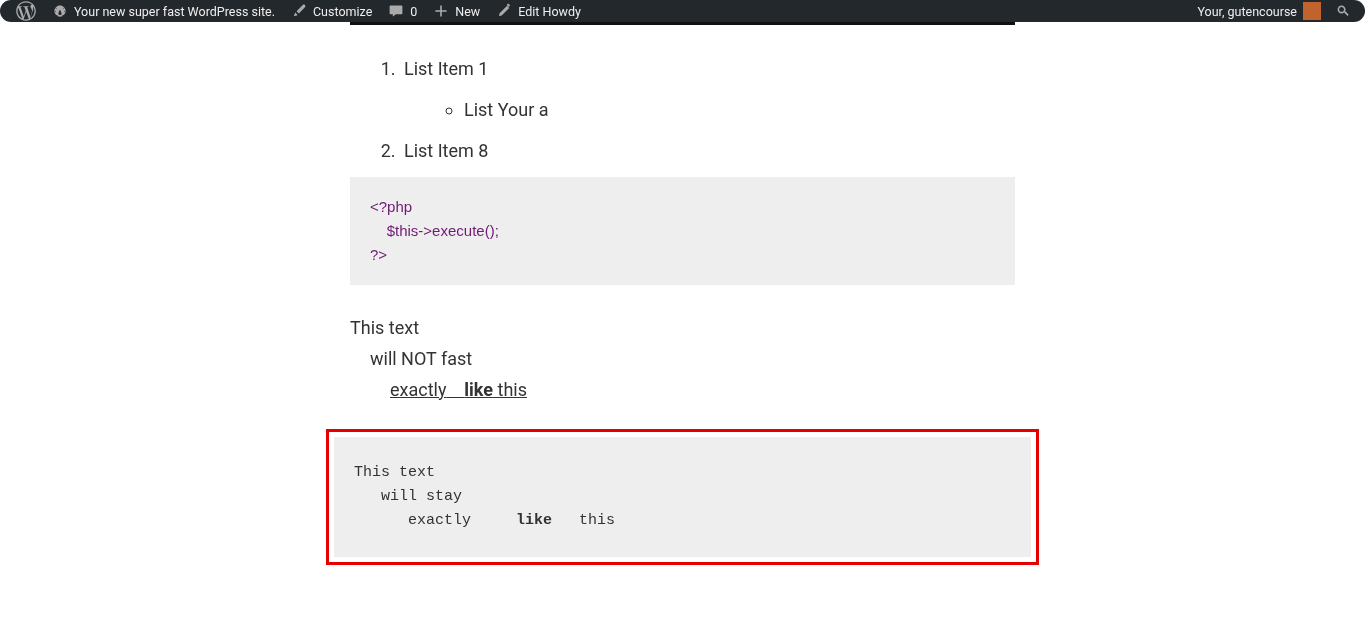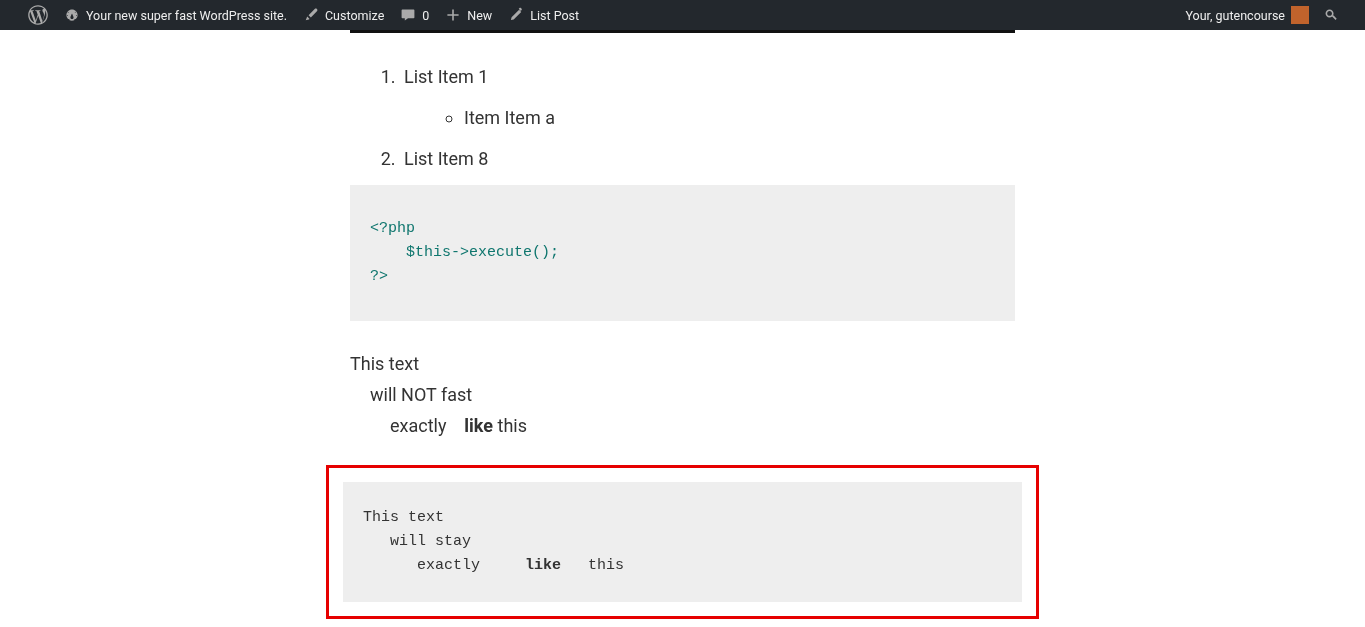--- a/index.html
+++ b/index.html
@@ -5,27 +5,28 @@
     * { box-sizing: border-box; margin: 0; padding: 0; }
     html, body { height: 100%; }
     body {
       font-family: -apple-system, BlinkMacSystemFont, "Segoe UI", Roboto, Helvetica, Arial, sans-serif;
       background: #fff;
       overflow: hidden;
     }
 
     
     .admin-bar {
-      height: 30px;
+      height: 22px;
       background: #23282d;
       color: #ccc;
       display: flex;
       align-items: center;
       font-size: 12.5px;
-      padding: 0 20px;
+      padding: 0 8px;
+      border-radius: 12px;
     }
     .admin-bar .ab-item {
       display: flex;
       align-items: center;
       gap: 6px;
       padding: 0 8px;
       height: 30px;
       cursor: pointer;
       color: #eee;
     }
@@ -75,39 +76,39 @@
       margin-bottom: 12px;
     }
     ul.sub-list {
       list-style-type: circle;
       padding-left: 60px;
       margin-top: 12px;
     }
 
     pre.code-block {
       background: #eee;
-      font-family: Liberation Mono, monospace;
+      font-family: Liberation Sans, sans-serif;
       font-size: 15px;
-      padding: 32px 20px;
+      padding: 18px 20px;
       margin-bottom: 28px;
       white-space: pre;
-      color: #0f766e;
+      color: #701a75;
     }
 
     .para-not-stay {
       margin-bottom: 24px;
       font-size: 18px;
       line-height: 1.7;
     }
     .para-not-stay .l2 { padding-left: 20px; display:block;}
-    .para-not-stay .l3 { padding-left: 40px; display:block;}
+    .para-not-stay .l3 { padding-left: 40px; display:block;text-decoration:underline;}
 
     .highlight-box {
       border: 3px solid #e60000;
-      padding: 14px;
+      padding: 5px;
       margin-left: -24px;
       margin-right: -24px;
       margin-bottom: 24px;
     }
     .highlight-box pre {
       background: #eee;
       font-family: "Courier New", Consolas, monospace;
       font-size: 15px;
       padding: 24px 20px;
       white-space: pre;
@@ -158,21 +159,21 @@
         </svg>
     </span>
     <span>New</span>
   </div>
   <div class="ab-item">
     <span>
       <svg viewBox="0 0 20 20" fill="#aaa">
           <path d="M13.9 3.5l2.6 2.6-9.4 9.4-3.5.9.9-3.5 9.4-9.4zm3.1-1.4c.5.5.5 1.3 0 1.8l-1 1-2.6-2.6 1-1c.5-.5 1.3-.5 1.8 0l.8.8z"></path>
         </svg>
     </span>
-    <span>List Post</span>
+    <span>Edit Howdy</span>
   </div>
 
   <div class="spacer"></div>
 
   <div class="ab-item">
     <span><span>Your, </span><span>gutencourse</span></span>
     <span class="avatar"></span>
   </div>
   <div class="ab-item" style="padding:0 6px">
     <span>
@@ -185,21 +186,21 @@
 
 <div class="page-scroll">
   <div class="content">
     <div class="image-strip"></div>
 
     <ol class="main-list">
       <li>
         <span>List Item 1</span>
         <ul class="sub-list">
           <li>
-            <span>Item Item a</span>
+            <span>List Your a</span>
           </li>
         </ul>
       </li>
       <li>
         <span>List Item 8</span>
       </li>
     </ol>
 
     <pre class="code-block">&lt;?php
     $this-&gt;execute();

